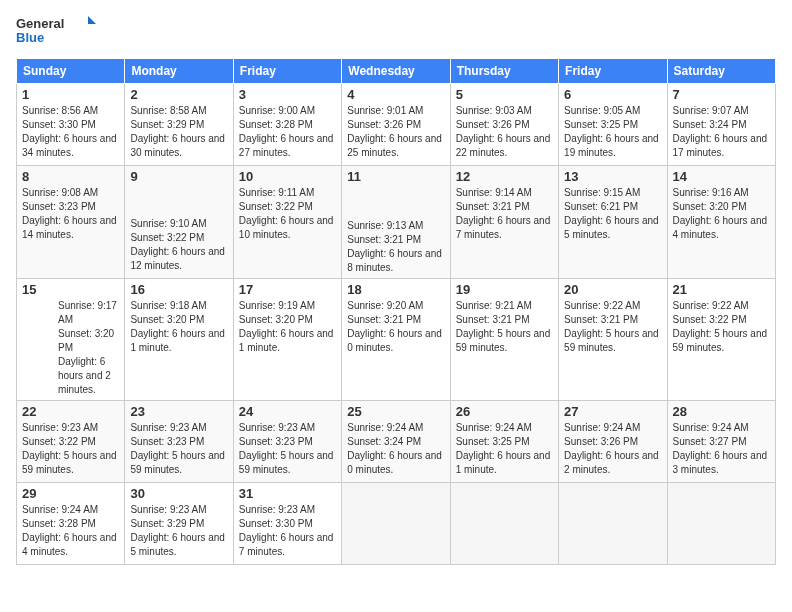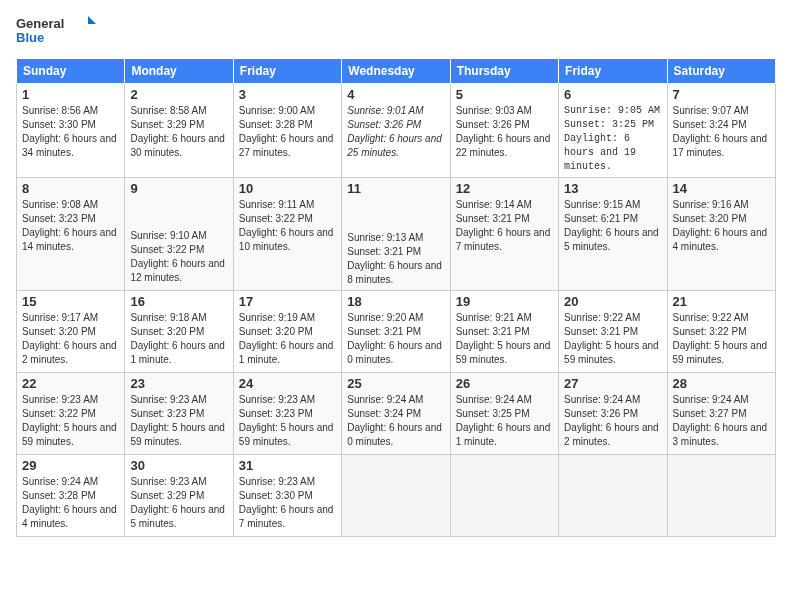--- a/index.html
+++ b/index.html
@@ -125,33 +125,33 @@
 Daylight: 6 hours and 30 minutes.</div>
           </td>
           <td>
             <span class="day-num">3</span>
             <div class="day-info" style="white-space: pre-line;">Sunrise: 9:00 AM
 Sunset: 3:28 PM
 Daylight: 6 hours and 27 minutes.</div>
           </td>
           <td>
             <span class="day-num">4</span>
-            <div class="day-info" style="white-space: pre-line; font-style: italic;">Sunrise: 9:01 AM
+            <div class="day-info" style="white-space: pre-line;">Sunrise: 9:01 AM
 Sunset: 3:26 PM
 Daylight: 6 hours and 25 minutes.</div>
           </td>
           <td>
             <span class="day-num">5</span>
             <div class="day-info" style="white-space: pre-line;">Sunrise: 9:03 AM
 Sunset: 3:26 PM
 Daylight: 6 hours and 22 minutes.</div>
           </td>
           <td>
             <span class="day-num">6</span>
-            <div class="day-info" style="white-space: pre-line; font-family: Liberation Mono, monospace;">Sunrise: 9:05 AM
+            <div class="day-info" style="white-space: pre-line;">Sunrise: 9:05 AM
 Sunset: 3:25 PM
 Daylight: 6 hours and 19 minutes.</div>
           </td>
           <td>
             <span class="day-num">7</span>
             <div class="day-info" style="white-space: pre-line;">Sunrise: 9:07 AM
 Sunset: 3:24 PM
 Daylight: 6 hours and 17 minutes.</div>
           </td>
         </tr>
@@ -195,21 +195,21 @@
           <td>
             <span class="day-num">14</span>
             <div class="day-info" style="white-space: pre-line;">Sunrise: 9:16 AM
 Sunset: 3:20 PM
 Daylight: 6 hours and 4 minutes.</div>
           </td>
         </tr>
         <tr>
           <td>
             <span class="day-num">15</span>
-            <div class="day-info" style="white-space: pre-line;">Sunrise: 9:17 AM
+            <div class="day-info" style="white-space: pre-line; margin-left: 36px;">Sunrise: 9:17 AM
 Sunset: 3:20 PM
 Daylight: 6 hours and 2 minutes.</div>
           </td>
           <td>
             <span class="day-num">16</span>
             <div class="day-info" style="white-space: pre-line;">Sunrise: 9:18 AM
 Sunset: 3:20 PM
 Daylight: 6 hours and 1 minute.</div>
           </td>
           <td>

